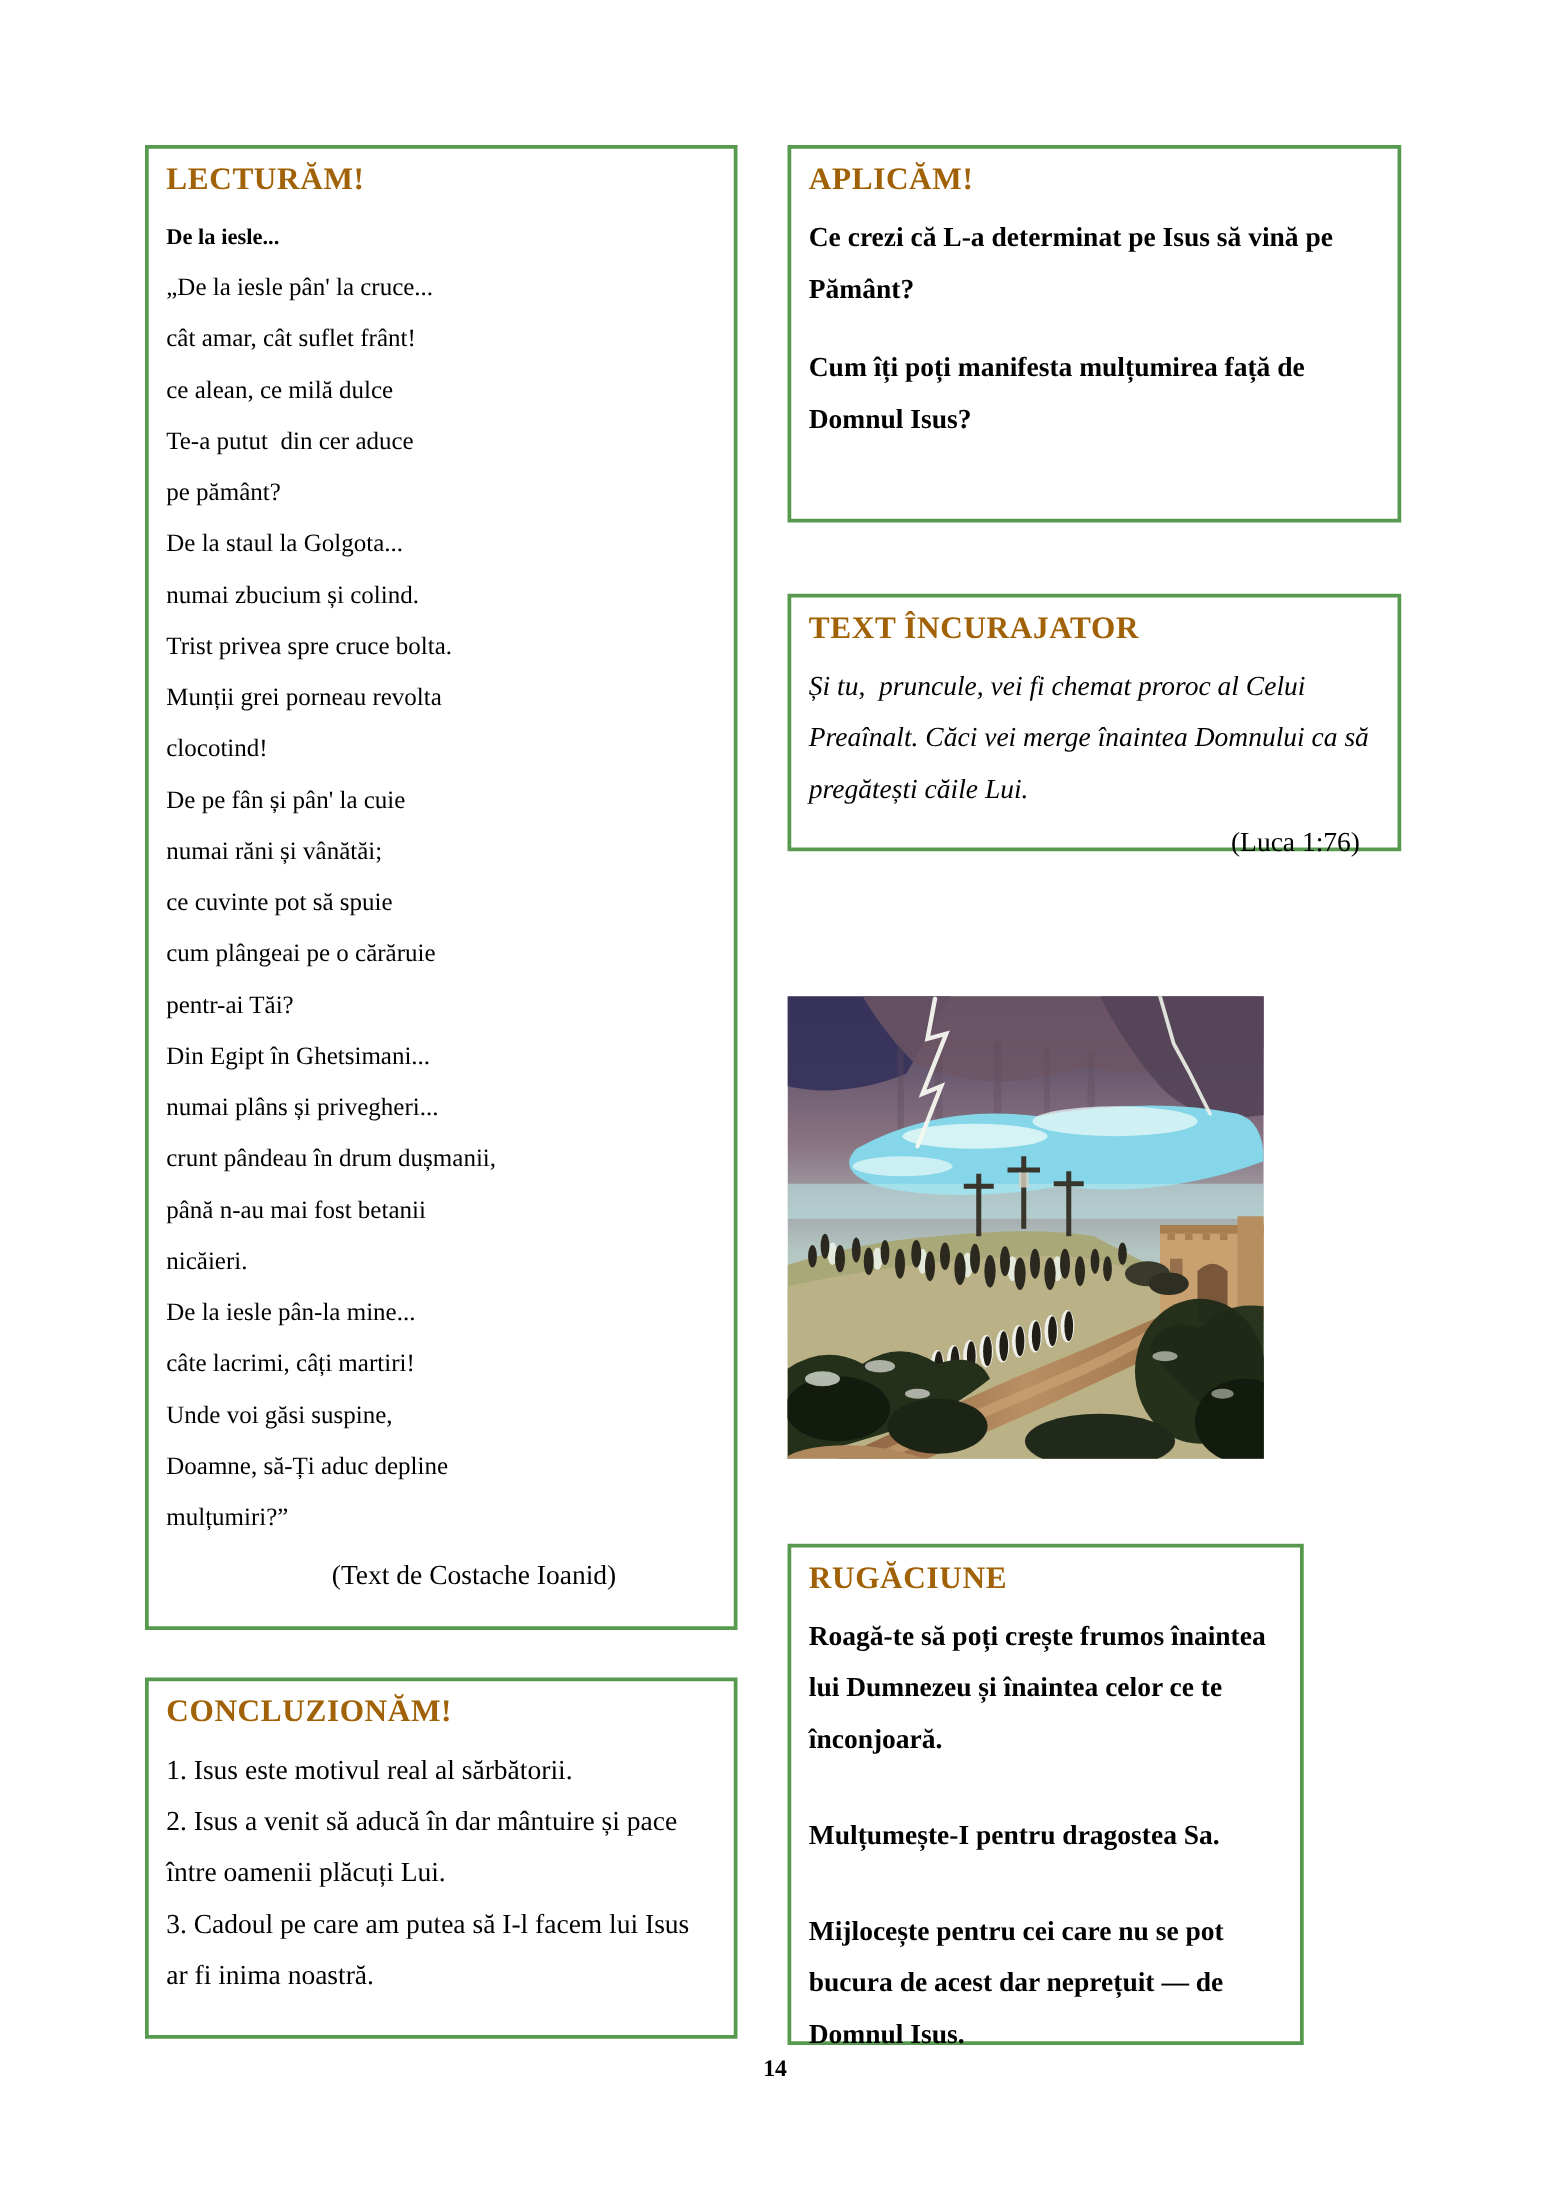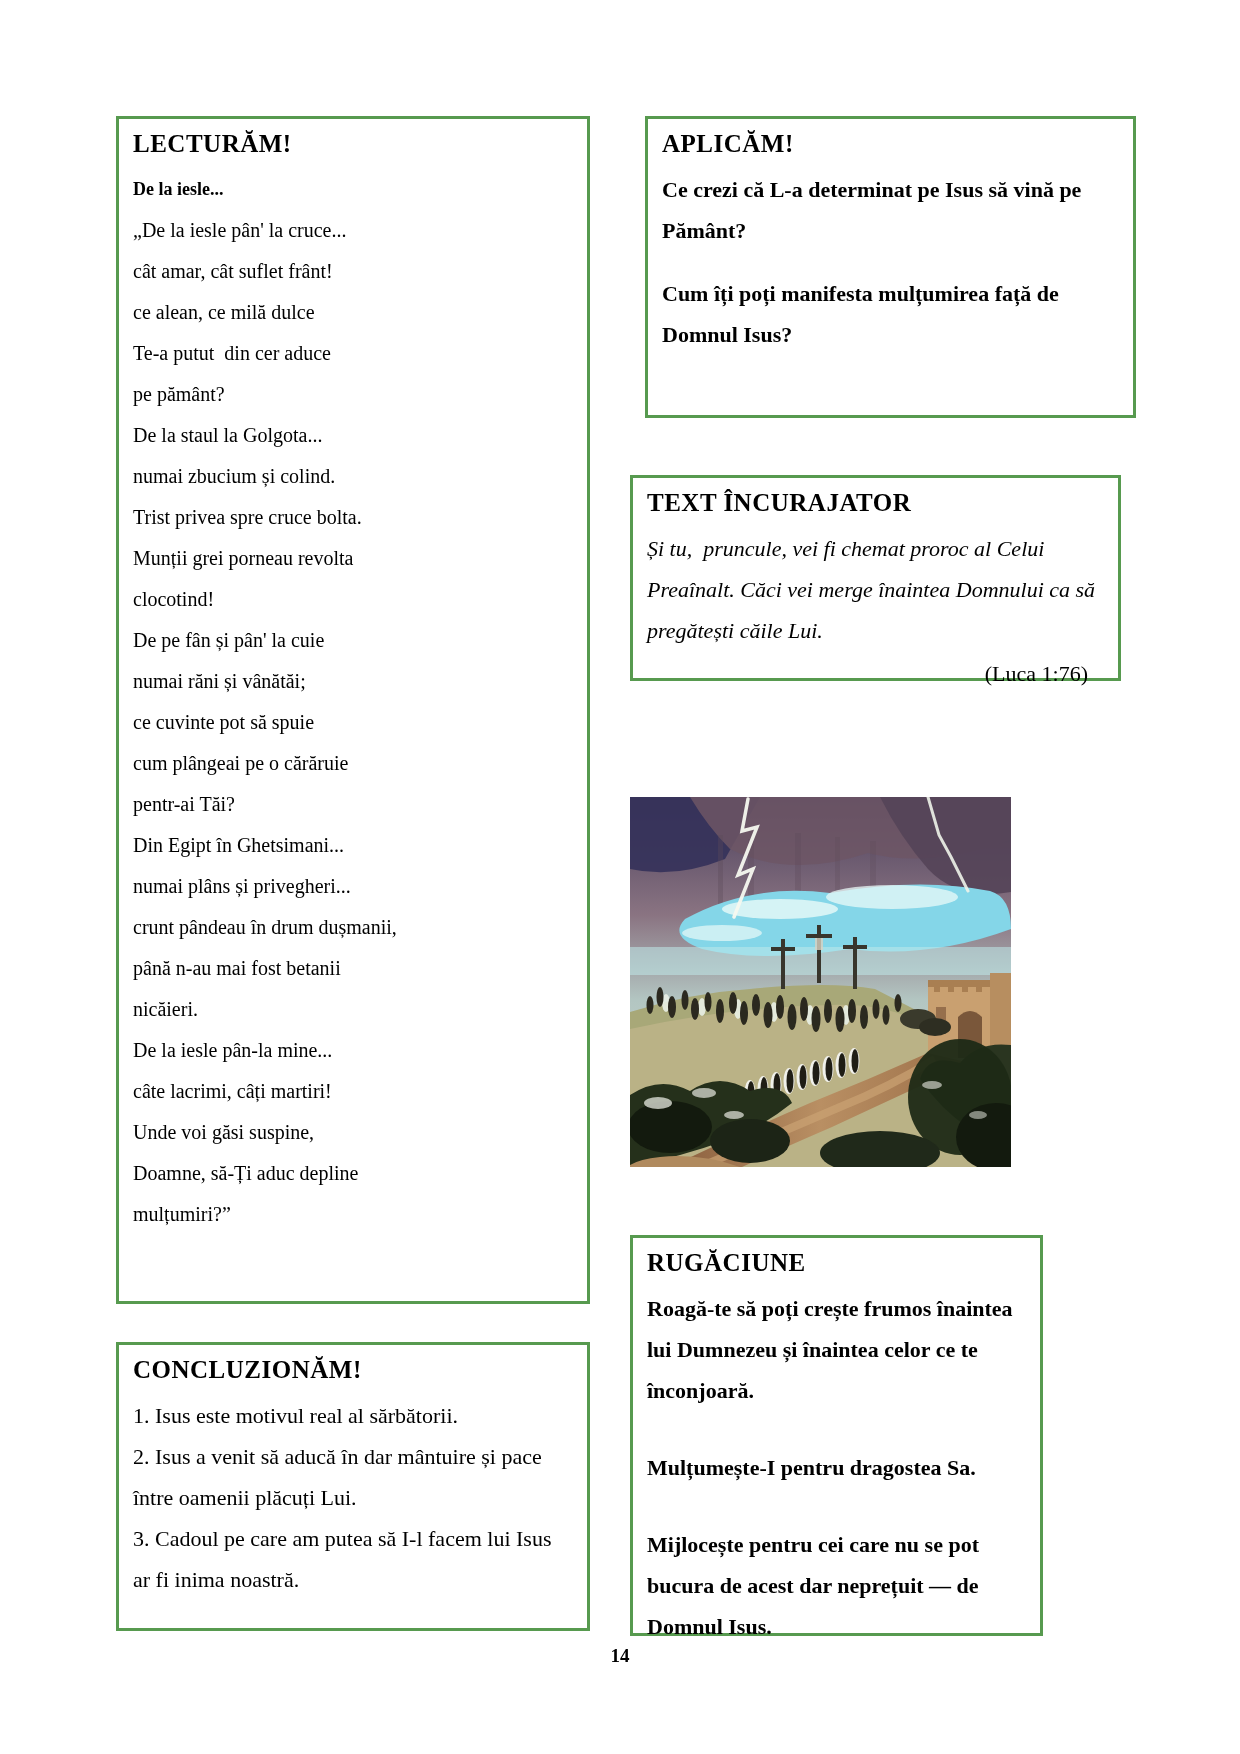--- a/index.html
+++ b/index.html
@@ -12,21 +12,21 @@
     overflow:hidden;
   }
   .box{
     position:absolute;
     box-sizing:border-box;
     border:3px solid #579a4f;
     background:#ffffff;
     padding:6px 16px 6px 14px;
   }
   .title{
-    color:#000000;
+    color:#a16207;
     font-weight:bold;
     font-size:25px;
     line-height:30px;
     margin:4px 0 10px 0;
     letter-spacing:0.5px;
   }
   .poem-title{
     font-weight:bold;
     font-size:18px;
     line-height:41px;
@@ -66,21 +66,21 @@
     padding-right:14px;
     margin:2px 0 0 0;
   }
   .item{
     font-size:22px;
     line-height:41px;
   }
   .concl .items{margin-top:4px;font-family:Liberation Serif, serif;}
   .lecturam{left:116px;top:116px;width:474px;height:1188px;}
   .concluzionam{left:116px;top:1342px;width:474px;height:289px;}
-  .aplicam{left:630px;top:116px;width:491px;height:302px;margin-left:15px;}
+  .aplicam{left:630px;top:116px;width:491px;height:302px;}
   .incurajator{left:630px;top:475px;width:491px;height:206px;}
   .illustration{
     position:absolute;left:630px;top:797px;width:381px;height:370px;
     line-height:0;
   }
   .rugaciune{left:630px;top:1235px;width:413px;height:401px;}
   .pagenum{
     position:absolute;left:0;top:1645px;width:1240px;
     text-align:center;font-weight:bold;font-size:19px;
   }
@@ -114,20 +114,21 @@
         <div class="poem-line">numai plâns și privegheri...</div>
         <div class="poem-line">crunt pândeau în drum dușmanii,</div>
         <div class="poem-line">până n-au mai fost betanii</div>
         <div class="poem-line">nicăieri.</div>
         <div class="poem-line">De la iesle pân-la mine...</div>
         <div class="poem-line">câte lacrimi, câți martiri!</div>
         <div class="poem-line">Unde voi găsi suspine,</div>
         <div class="poem-line">Doamne, să-Ți aduc depline</div>
         <div class="poem-line">mulțumiri?”</div>
       </div>
+    <p class="attribution">(Text de Costache Ioanid)</p>
   </section>
 
   <section class="box concluzionam concl">
     <h2 class="title">CONCLUZIONĂM!</h2>
     <div class="items">
         <div class="item">1. Isus este motivul real al sărbătorii.</div>
         <div class="item">2. Isus a venit să aducă în dar mântuire și pace între oamenii plăcuți Lui.</div>
         <div class="item">3. Cadoul pe care am putea să I-l facem lui Isus ar fi inima noastră.</div>
       </div>
   </section>

